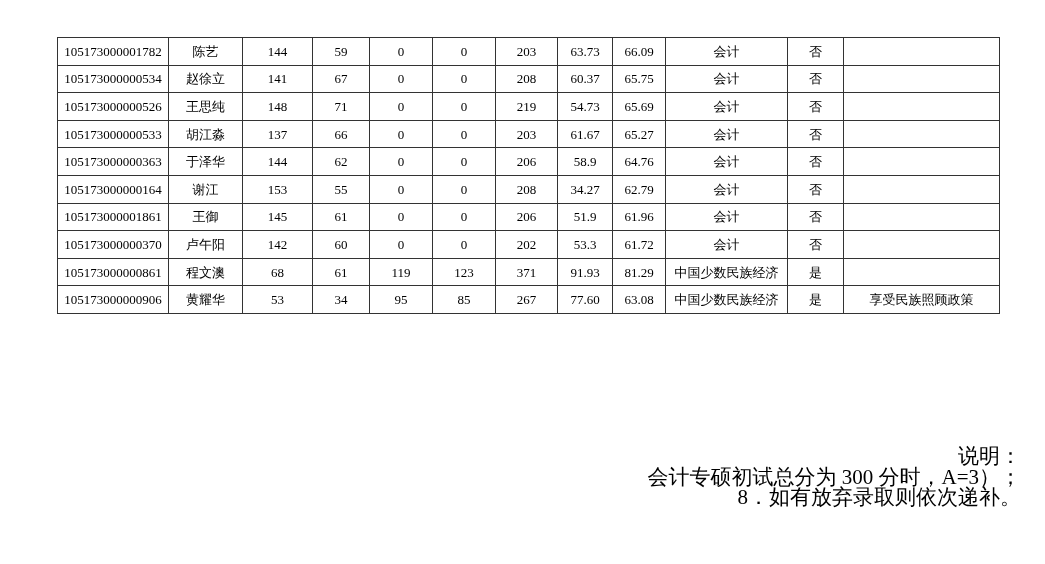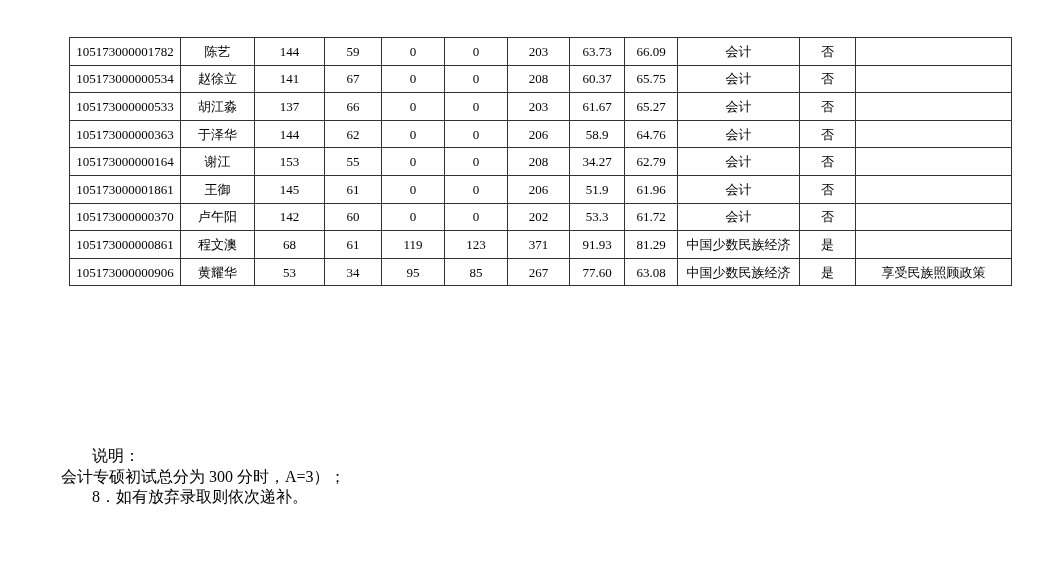--- a/index.html
+++ b/index.html
@@ -17,43 +17,43 @@
     color: #000000;
   }
   table.admission-table {
     position: absolute;
     left: 57px;
     top: 37px;
     width: 942px;
     border-collapse: collapse;
     table-layout: fixed;
     border: 1.5px solid #333333;
-    margin-left: 12px;
   }
   table.admission-table td {
     border: 1px solid #333333;
     font-size: 13px;
     line-height: 1;
     text-align: center;
     vertical-align: middle;
     padding: 0 2px;
     white-space: nowrap;
     overflow: hidden;
   }
   table.admission-table tr {
     height: 27.6px;
   }
   .notes {
     position: absolute;
     left: 61px;
     top: 446px;
     width: 960px;
-    font-size: 16px;
+    font-size: 21px;
     line-height: 20.6px;
     white-space: nowrap;
+    text-align: right;
   }
   .note-line { padding-left: 0; }
   .note-line.indent { padding-left: 31px; }
 </style>
 </head>
 <body>
 
 <div class="sheet">
 
   <table class="admission-table">
@@ -94,20 +94,34 @@
           <td>0</td>
           <td>0</td>
           <td>208</td>
           <td>60.37</td>
           <td>65.75</td>
           <td>会计</td>
           <td>否</td>
           <td></td>
         </tr>
         <tr>
+          <td>105173000000526</td>
+          <td>王思纯</td>
+          <td>148</td>
+          <td>71</td>
+          <td>0</td>
+          <td>0</td>
+          <td>219</td>
+          <td>54.73</td>
+          <td>65.69</td>
+          <td>会计</td>
+          <td>否</td>
+          <td></td>
+        </tr>
+        <tr>
           <td>105173000000533</td>
           <td>胡江淼</td>
           <td>137</td>
           <td>66</td>
           <td>0</td>
           <td>0</td>
           <td>203</td>
           <td>61.67</td>
           <td>65.27</td>
           <td>会计</td>

